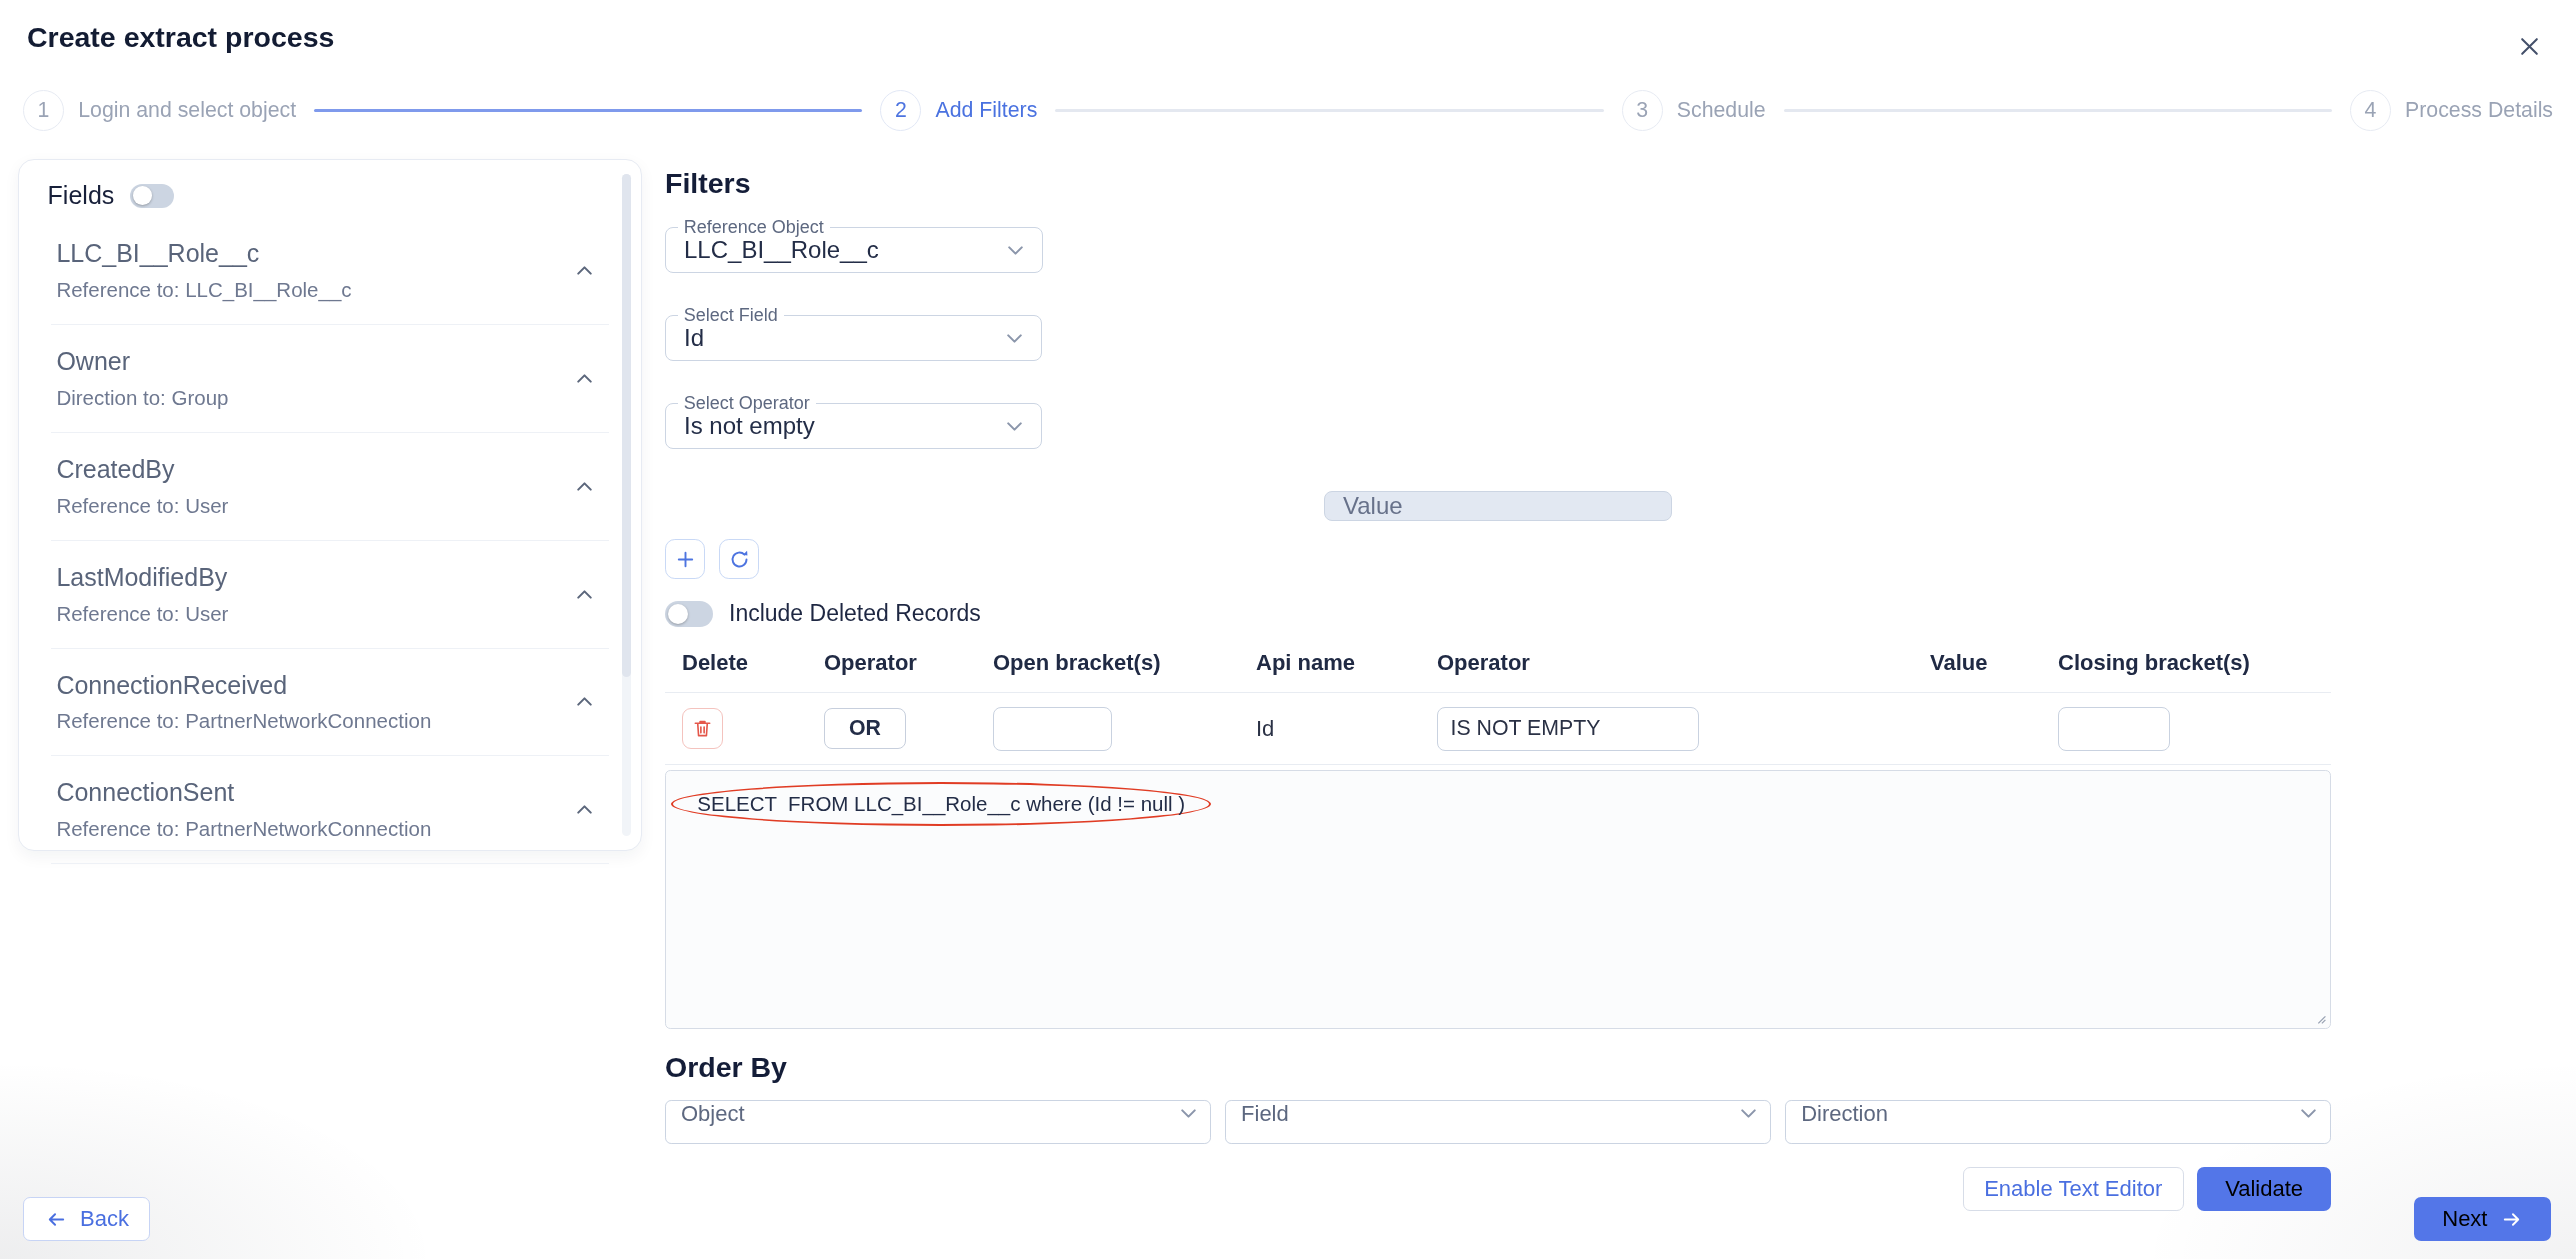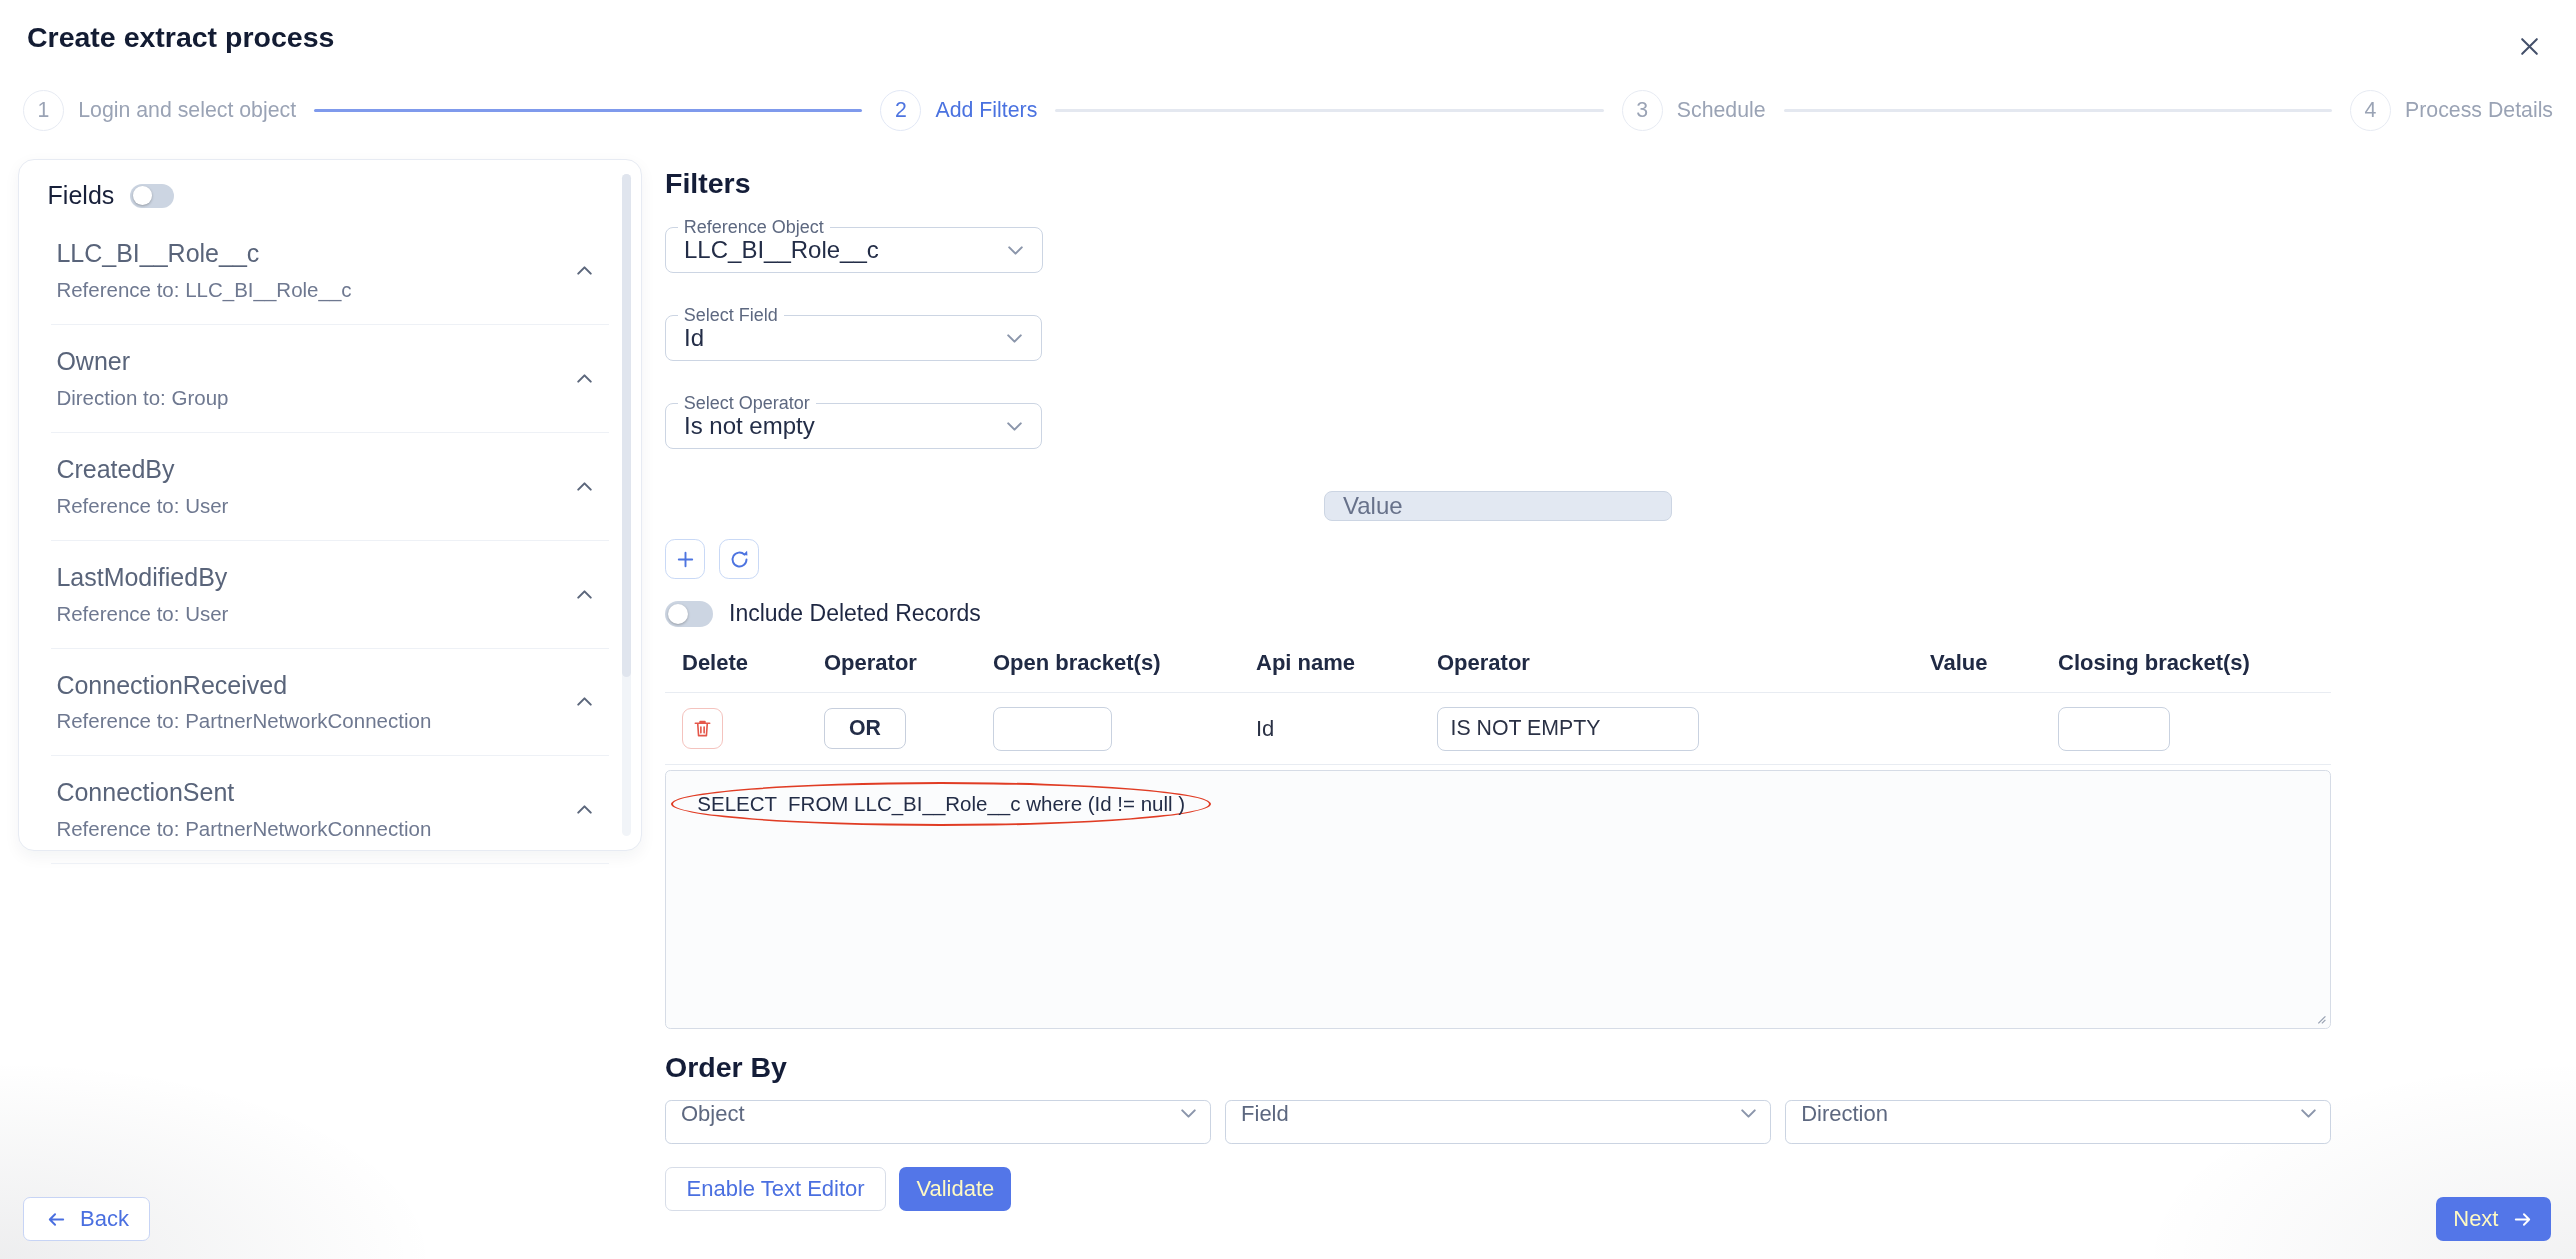--- a/index.html
+++ b/index.html
@@ -86,25 +86,25 @@
   .annotation-ellipse { position:absolute; left:5.3px; top:10.7px; border:2.7px solid #e03c24; border-radius:50%; padding:8px 24px; }
   .query-text { font-size:20.5px; color:#232d47; white-space:pre; }
   .resize-handle { position:absolute; right:2.7px; bottom:2.7px; cursor:nwse-resize; }
 
   .orderby-title { margin:22px 0 16px; }
   .orderby-row { display:flex; gap:14.2px; }
   .ob-select { flex:1; height:44px; border:1.3px solid #cbd4e2; border-radius:6.2px; background:#fff;
     display:flex; align-items:flex-start; padding:0 9px 0 15px; cursor:pointer; }
   .ob-placeholder { flex:1; font-size:22px; color:#5d6880; }
 
-  .action-row { margin-top:23px; display:flex; gap:13.3px; }
+  .action-row { margin-top:23px; display:flex; justify-content:flex-end; gap:13.3px; }
   .btn { height:44px; border-radius:7.1px; font-size:22px; font-family:"Liberation Sans",sans-serif; cursor:pointer;
     display:inline-flex; align-items:center; gap:12.5px; }
   .btn-outline { background:#fff; border:1.3px solid #d7dde8; color:#4a6fe0; padding:0 20.5px; }
-  .btn-primary { background:#5376e8; border:none; color:#fef9c3; padding:0 17px; }
+  .btn-primary { background:#5376e8; border:none; color:#000000; padding:0 28px; }
 
   .back-btn { position:absolute; left:23px; bottom:18.7px; border-color:#c7d4f5; }
   .next-btn { position:absolute; right:25px; bottom:18.7px; }
 </style>
 </head>
 <body>
 
 <div class="page-title">Create extract process</div>
 <button class="close-btn">
   <svg width="27" height="27" viewBox="0 0 24 24">

